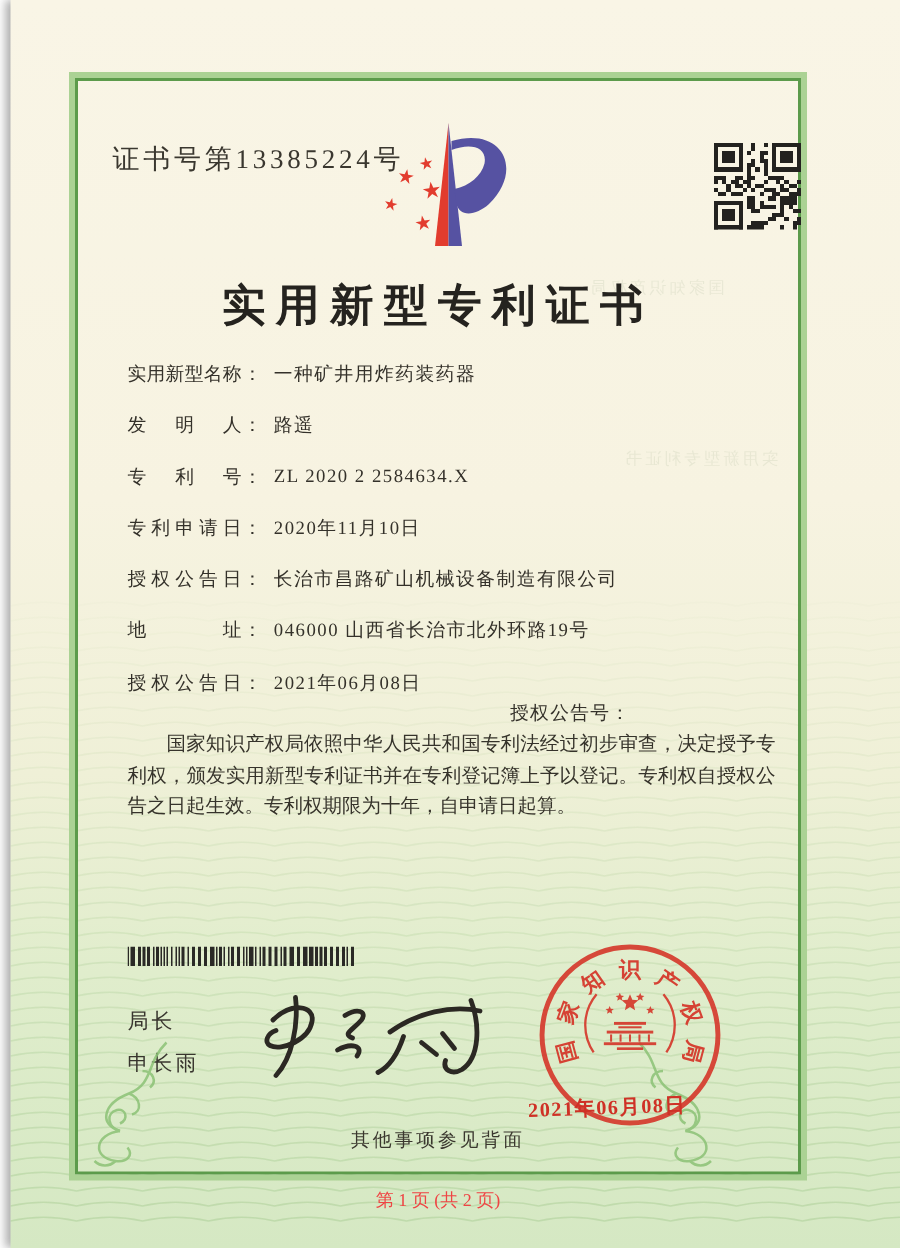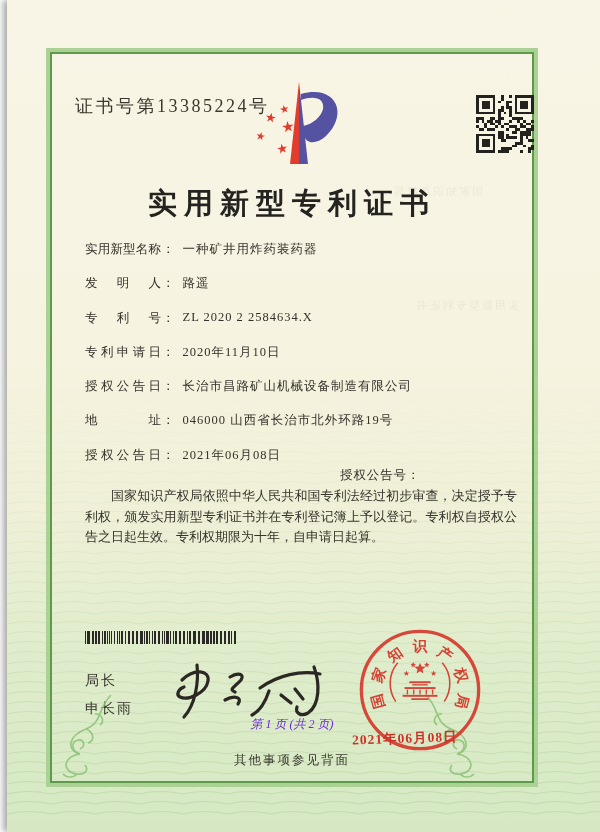--- a/index.html
+++ b/index.html
@@ -29,21 +29,21 @@
   .paras { left:85px; top:486px; width:432px; font-size:13px; line-height:20.5px;
            color:#36332b; text-align:justify; }
   .paras p { text-indent:2em; }
   .barcode { left:85px; top:631px; }
   .signer-title { left:85px; top:672px; font-size:14px; color:#38352e; letter-spacing:2px; }
   .signer-name { left:85px; top:700px; font-size:14px; color:#38352e; letter-spacing:2px; }
   .signature { left:168px; top:660px; z-index:2; }
   .seal { left:357px; top:627px; z-index:3; }
   .seal-date { left:352px; top:729px; width:150px; font-size:13.5px; font-weight:bold;
                color:#cf3126; letter-spacing:1px; transform:rotate(-2deg); z-index:4; }
-  .page-num { left:50px; top:716px; width:484px; text-align:center; font-size:12px; color:#6d28d9;font-style:italic; }
+  .page-num { left:50px; top:792px; width:484px; text-align:center; font-size:12px; color:#ef4444; }
   .back-note { left:50px; top:752px; width:484px; text-align:center; font-size:12.5px;
                color:#3a372e; letter-spacing:2px; }
   .ghost { color:#7f9570; opacity:.12; transform:scaleX(-1); font-size:11px;
            letter-spacing:2px; z-index:1; }
   .g1 { left:392px; top:184px; }
   .g2 { left:415px; top:298px; }
   .ornament { z-index:2; }
   .orn-left { left:55px; top:692px; }
   .orn-right { left:420px; top:692px; transform:scaleX(-1); }
 </style>

